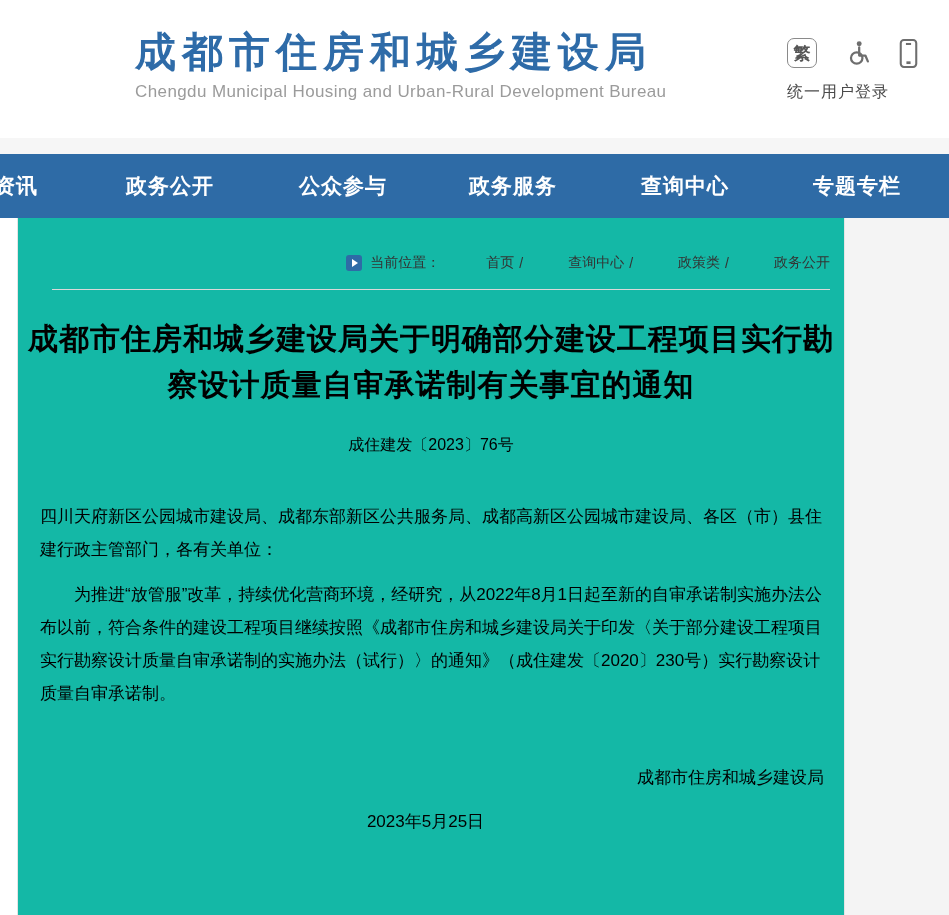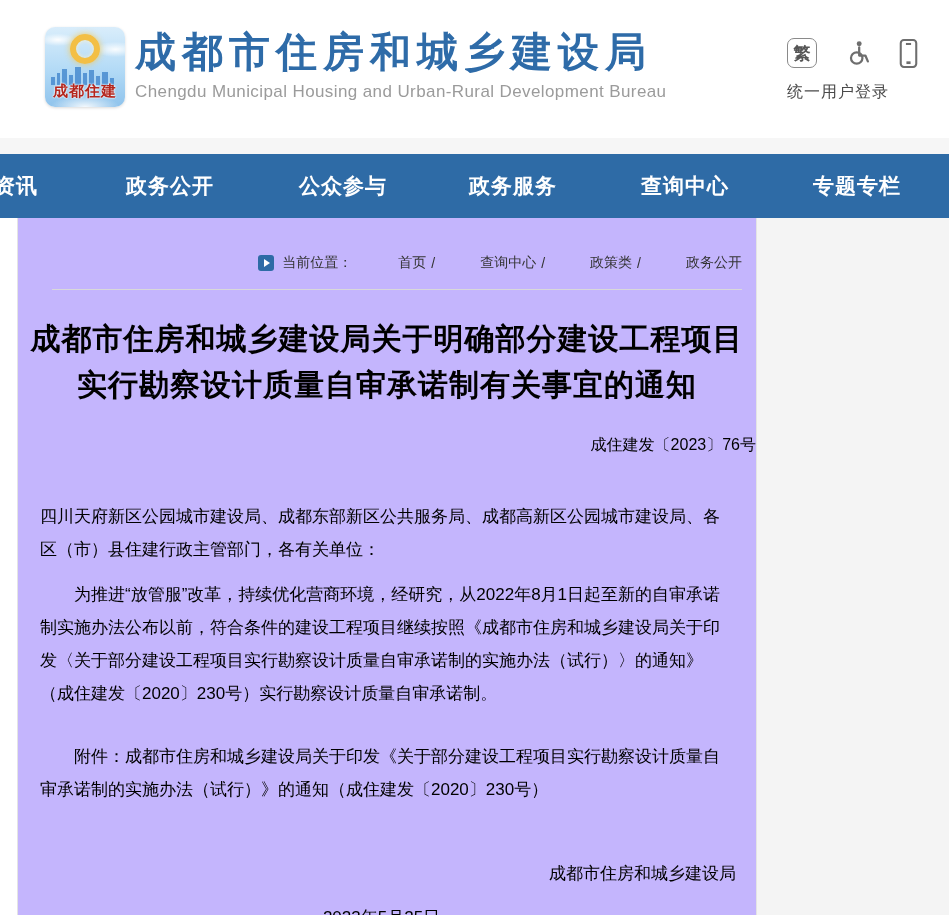--- a/index.html
+++ b/index.html
@@ -51,21 +51,21 @@
   .nav { position:relative; width:949px; height:64px; background:#2e6ba6; overflow:hidden; }
   .nav-item {
     position:absolute; top:50%; transform:translateY(-50%); width:200px; text-align:center;
     color:#fff; font-size:21px; font-weight:bold; letter-spacing:1px; cursor:pointer; white-space:nowrap;
   }
 
   
   .content-area { display:flex; width:949px; height:697px; background:#fff; }
   .card-spacer { width:17px; background:#fff; }
   .card {
-    width:740px; background:#c4b5fd;
+    width:828px; background:#14b8a6;
     border-left:1px solid #e4e4e4; border-right:1px solid #e4e4e4;
   }
   .right-strip { flex:1; background:#f4f4f4; }
 
   .breadcrumb {
     margin-top:36px; padding-right:14px;
     display:flex; justify-content:flex-end; align-items:center;
     font-size:14px; color:#333;
   }
   .bc-icon {
@@ -79,53 +79,35 @@
   .bc-label { margin-right:6px; }
   .bc-link { color:#333; cursor:pointer; text-decoration:none;margin-left:40px; }
   .bc-sep { margin:0 5px; color:#333; }
 
   .divider { height:1px; background:#d9d9d9; margin:17px 14px 0 34px; }
 
   .doc-title {
     margin:26px auto 0 auto; max-width:860px; text-align:center;
     font-size:30px; font-weight:bold; color:#000; line-height:46px; letter-spacing:1px;
   }
-  .doc-number { margin-top:27px; text-align:right; font-size:16px; color:#000; }
+  .doc-number { margin-top:27px; text-align:center; font-size:16px; color:#000; }
 
   .doc-body { padding:0 20px 0 22px; font-size:17px; color:#000; line-height:33px; }
   .p-recipients { margin-top:44px; }
   .p-body { margin-top:12px; text-indent:2em; }
   .p-attachment { margin-top:30px; text-indent:2em; }
 
   .signature { margin-top:46px; text-align:right; padding-right:0; }
   .sig-org { font-size:17px; line-height:44px; }
   .sig-date { font-size:17px; line-height:44px; padding-right:13px;text-align:center; }
 </style>
 </head>
 <body>
 
 <div class="header">
-  <div class="logo">
-    <div class="logo-ring"></div>
-    <svg class="logo-skyline" width="72" height="20" viewBox="0 0 72 20">
-      <g fill="#4e90d2" opacity="0.9">
-        <rect x="2" y="12" width="4" height="8"></rect>
-        <rect x="8" y="8" width="3" height="12"></rect>
-        <rect x="13" y="4" width="5" height="16"></rect>
-        <rect x="20" y="10" width="4" height="10"></rect>
-        <rect x="26" y="2" width="6" height="18"></rect>
-        <rect x="34" y="8" width="4" height="12"></rect>
-        <rect x="40" y="5" width="5" height="15"></rect>
-        <rect x="47" y="11" width="4" height="9"></rect>
-        <rect x="53" y="7" width="6" height="13"></rect>
-        <rect x="61" y="13" width="4" height="7"></rect>
-      </g>
-    </svg>
-    <div class="logo-text">成都住建</div>
-  </div>
 
   <div class="site-titles">
     <div class="site-title">成都市住房和城乡建设局</div>
     <div class="site-subtitle">Chengdu Municipal Housing and Urban-Rural Development Bureau</div>
   </div>
 
   <div class="header-tools">
     <div class="tool-icons">
       <span class="trad-box">繁</span>
       <span style="cursor:pointer; display:inline-flex;">
@@ -177,21 +159,20 @@
     </div>
 
     <div class="divider"></div>
 
     <h1 class="doc-title">成都市住房和城乡建设局关于明确部分建设工程项目实行勘察设计质量自审承诺制有关事宜的通知</h1>
     <div class="doc-number">成住建发〔2023〕76号</div>
 
     <div class="doc-body">
       <p class="p-recipients">四川天府新区公园城市建设局、成都东部新区公共服务局、成都高新区公园城市建设局、各区（市）县住建行政主管部门，各有关单位：</p>
       <p class="p-body">为推进“放管服”改革，持续优化营商环境，经研究，从2022年8月1日起至新的自审承诺制实施办法公布以前，符合条件的建设工程项目继续按照《成都市住房和城乡建设局关于印发〈关于部分建设工程项目实行勘察设计质量自审承诺制的实施办法（试行）〉的通知》（成住建发〔2020〕230号）实行勘察设计质量自审承诺制。</p>
-      <p class="p-attachment">附件：成都市住房和城乡建设局关于印发《关于部分建设工程项目实行勘察设计质量自审承诺制的实施办法（试行）》的通知（成住建发〔2020〕230号）</p>
 
       <div class="signature">
         <div class="sig-org">成都市住房和城乡建设局</div>
         <div class="sig-date">2023年5月25日</div>
       </div>
     </div>
 
   </div>
   <div class="right-strip"></div>
 </div>

